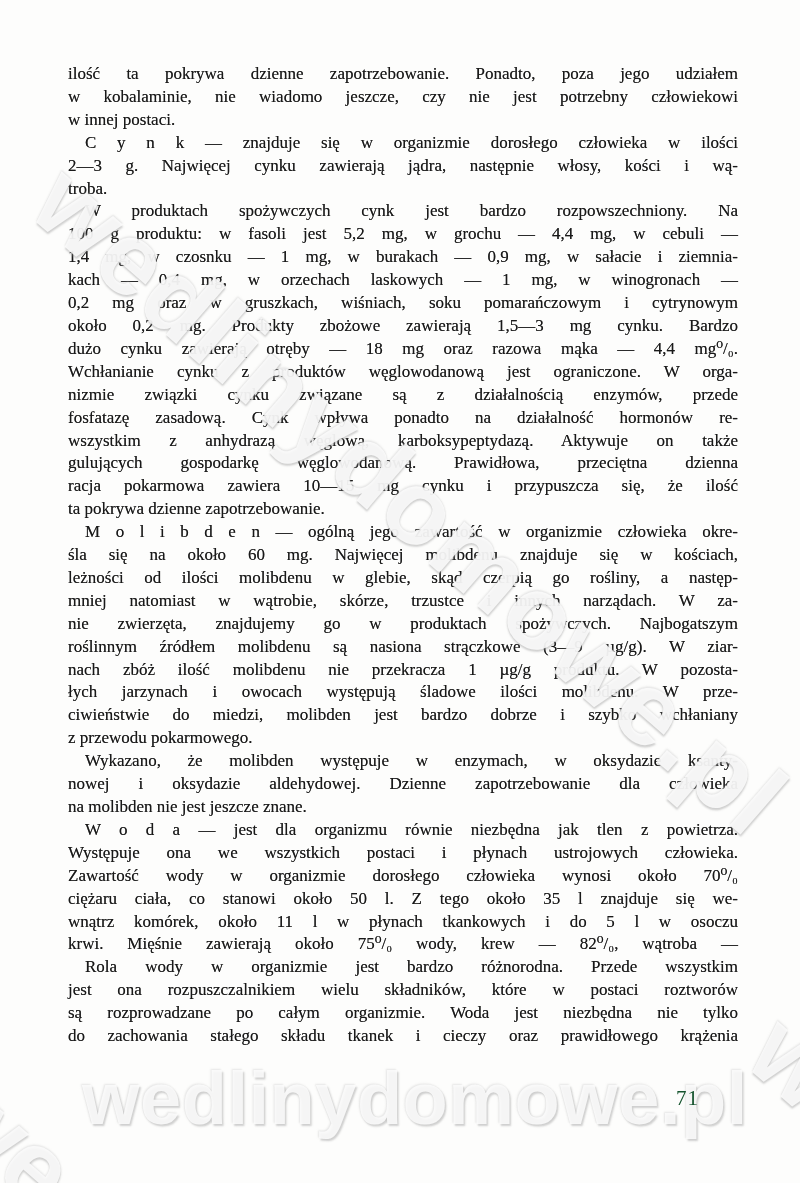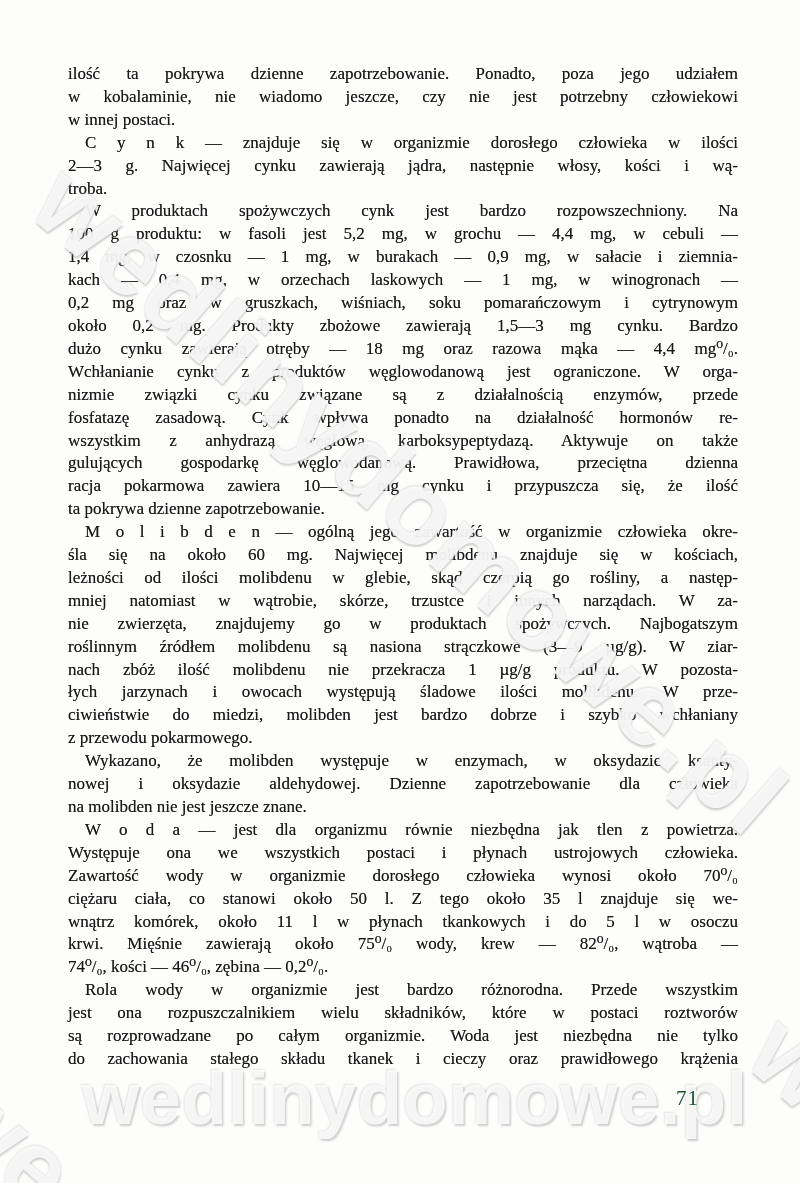--- a/index.html
+++ b/index.html
@@ -123,21 +123,20 @@
       <div class="line e">na molibden nie jest jeszcze znane.</div>
     </div>
 
     <div class="para">
       <div class="line ind">W o d a  — jest dla organizmu równie niezbędna jak tlen z powietrza.</div>
       <div class="line">Występuje ona we wszystkich postaci i płynach ustrojowych człowieka.</div>
       <div class="line">Zawartość wody w organizmie dorosłego człowieka wynosi około 70⁰/₀</div>
       <div class="line">ciężaru ciała, co stanowi około 50 l. Z tego około 35 l znajduje się we-</div>
       <div class="line">wnątrz komórek, około 11 l w płynach tkankowych i do 5 l w osoczu</div>
       <div class="line">krwi. Mięśnie zawierają około 75⁰/₀ wody, krew — 82⁰/₀, wątroba —</div>
-      <div class="line e">74⁰/₀, kości — 46⁰/₀, zębina — 0,2⁰/₀.</div>
     </div>
 
     <div class="para">
       <div class="line ind">Rola wody w organizmie jest bardzo różnorodna. Przede wszystkim</div>
       <div class="line">jest ona rozpuszczalnikiem wielu składników, które w postaci roztworów</div>
       <div class="line">są rozprowadzane po całym organizmie. Woda jest niezbędna nie tylko</div>
       <div class="line">do zachowania stałego składu tkanek i cieczy oraz prawidłowego krążenia</div>
     </div>
 
   </div>

